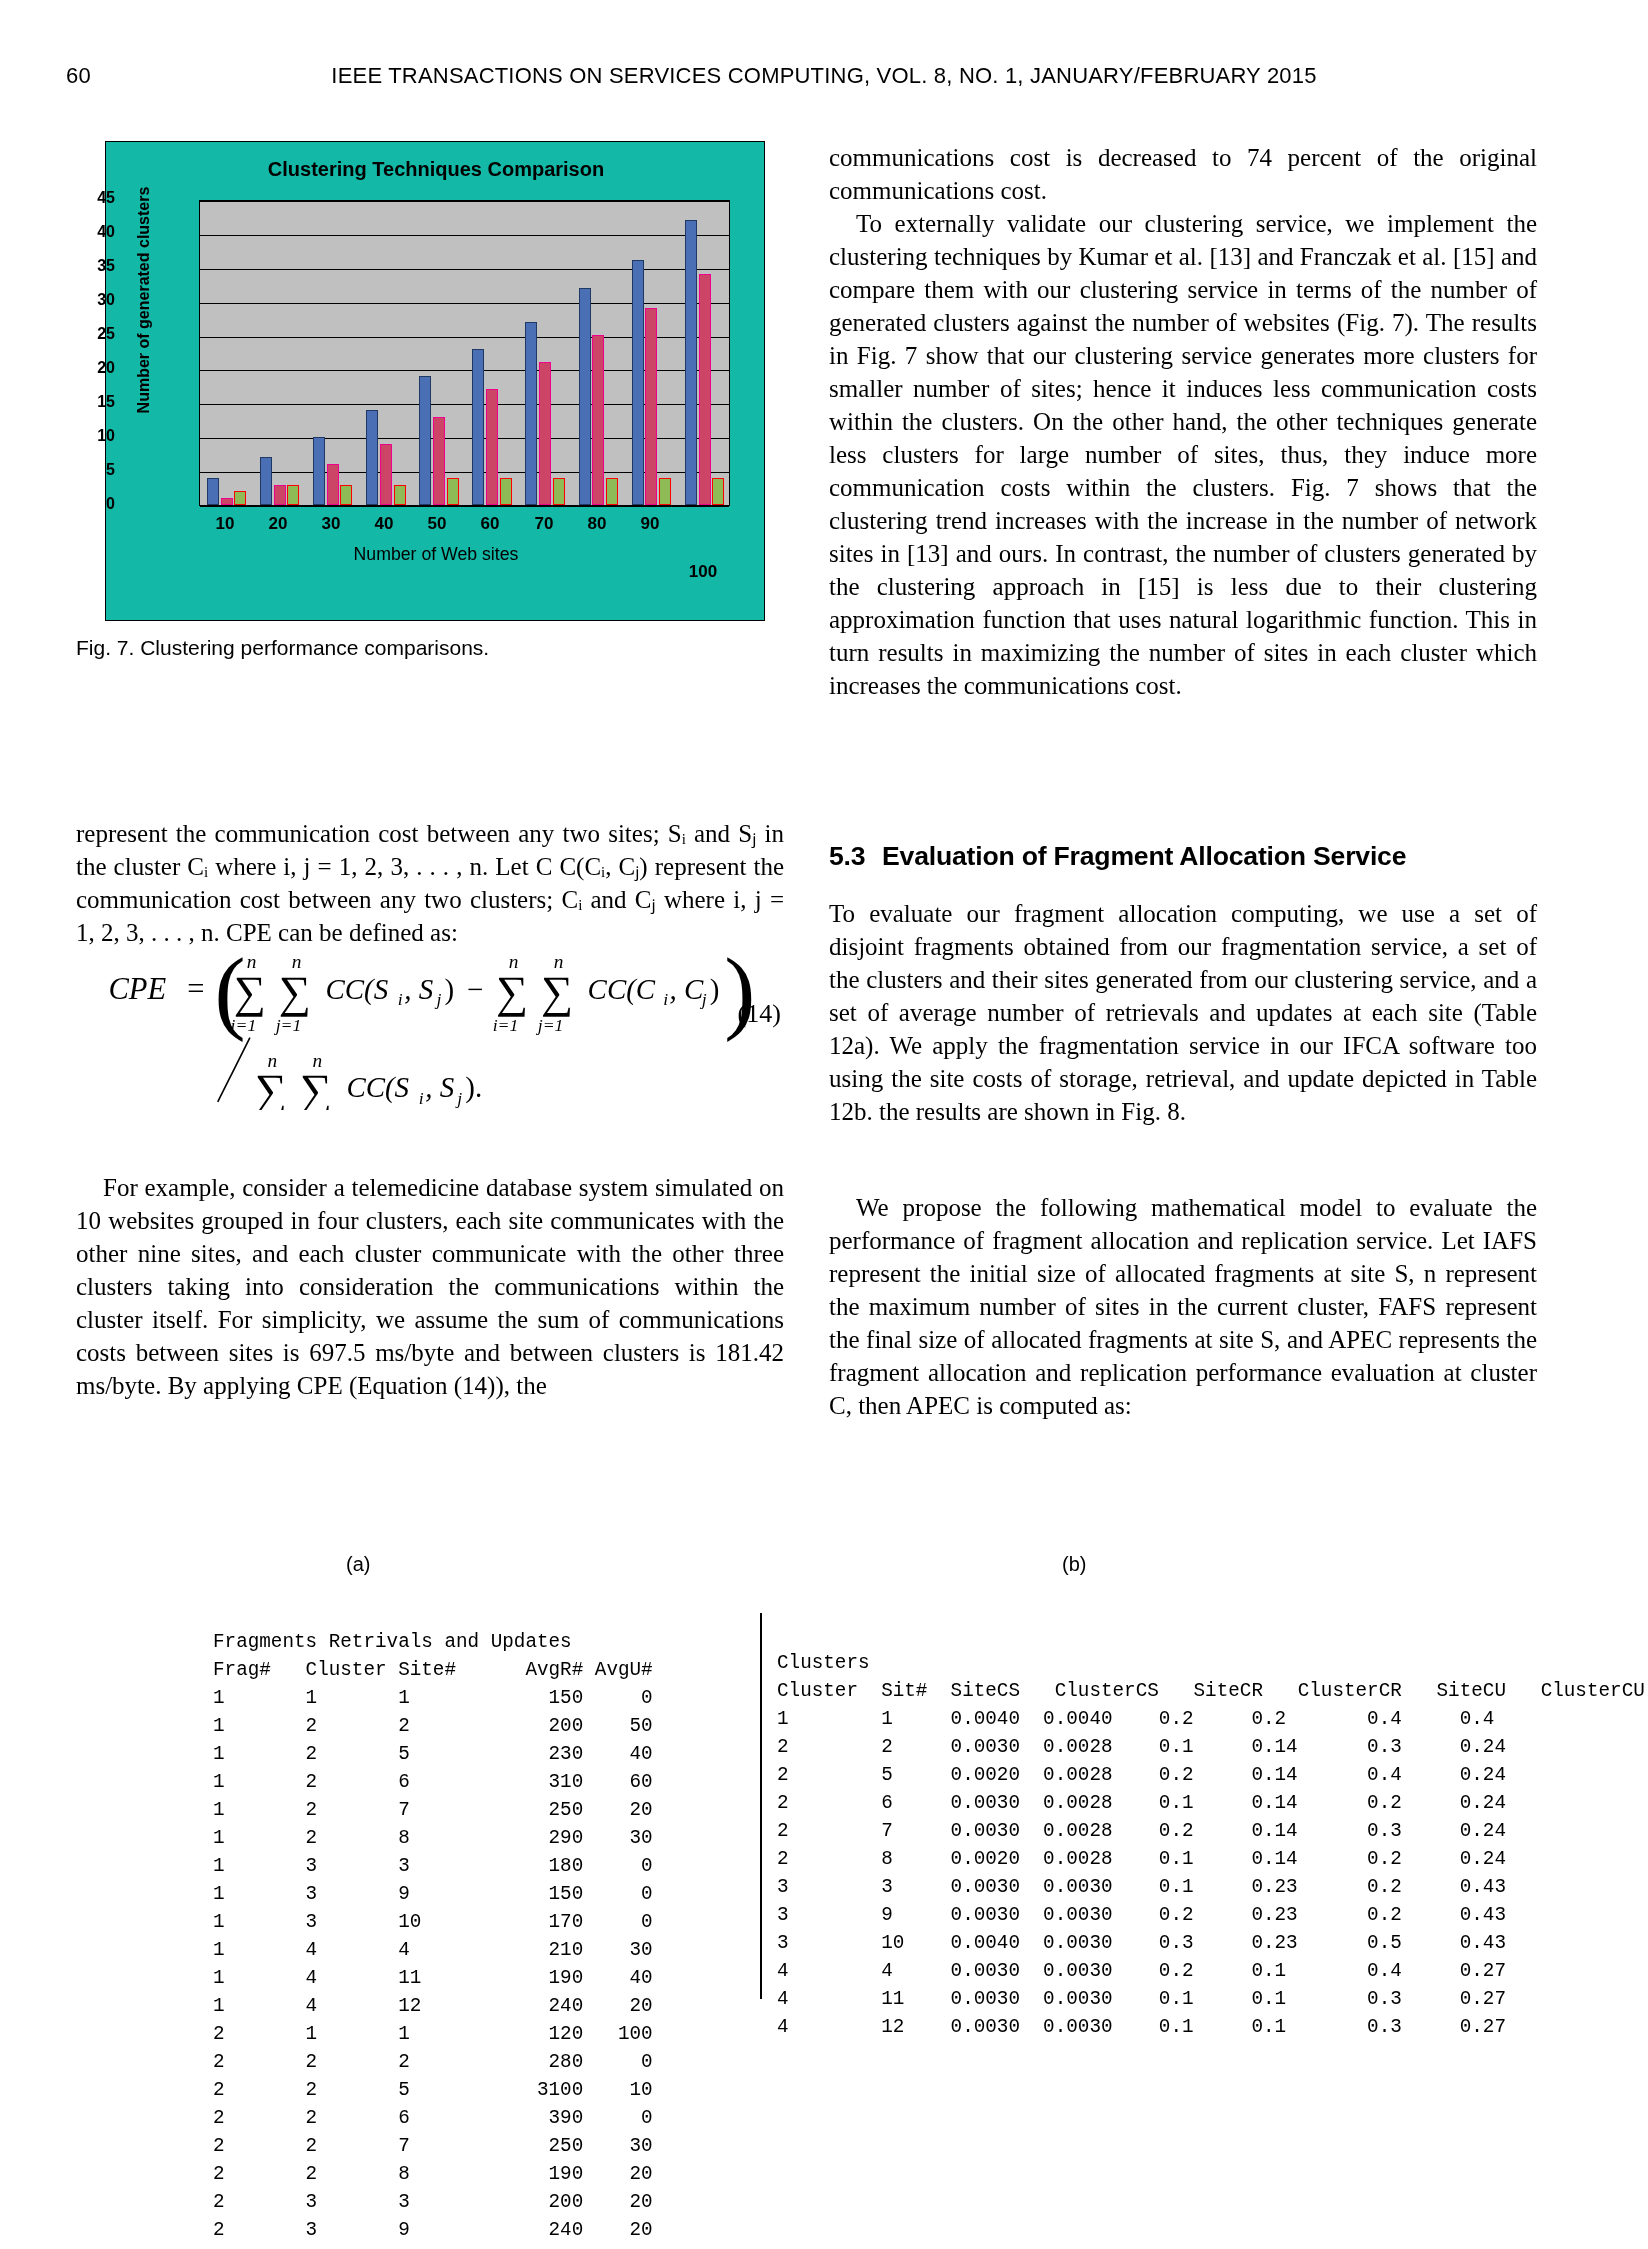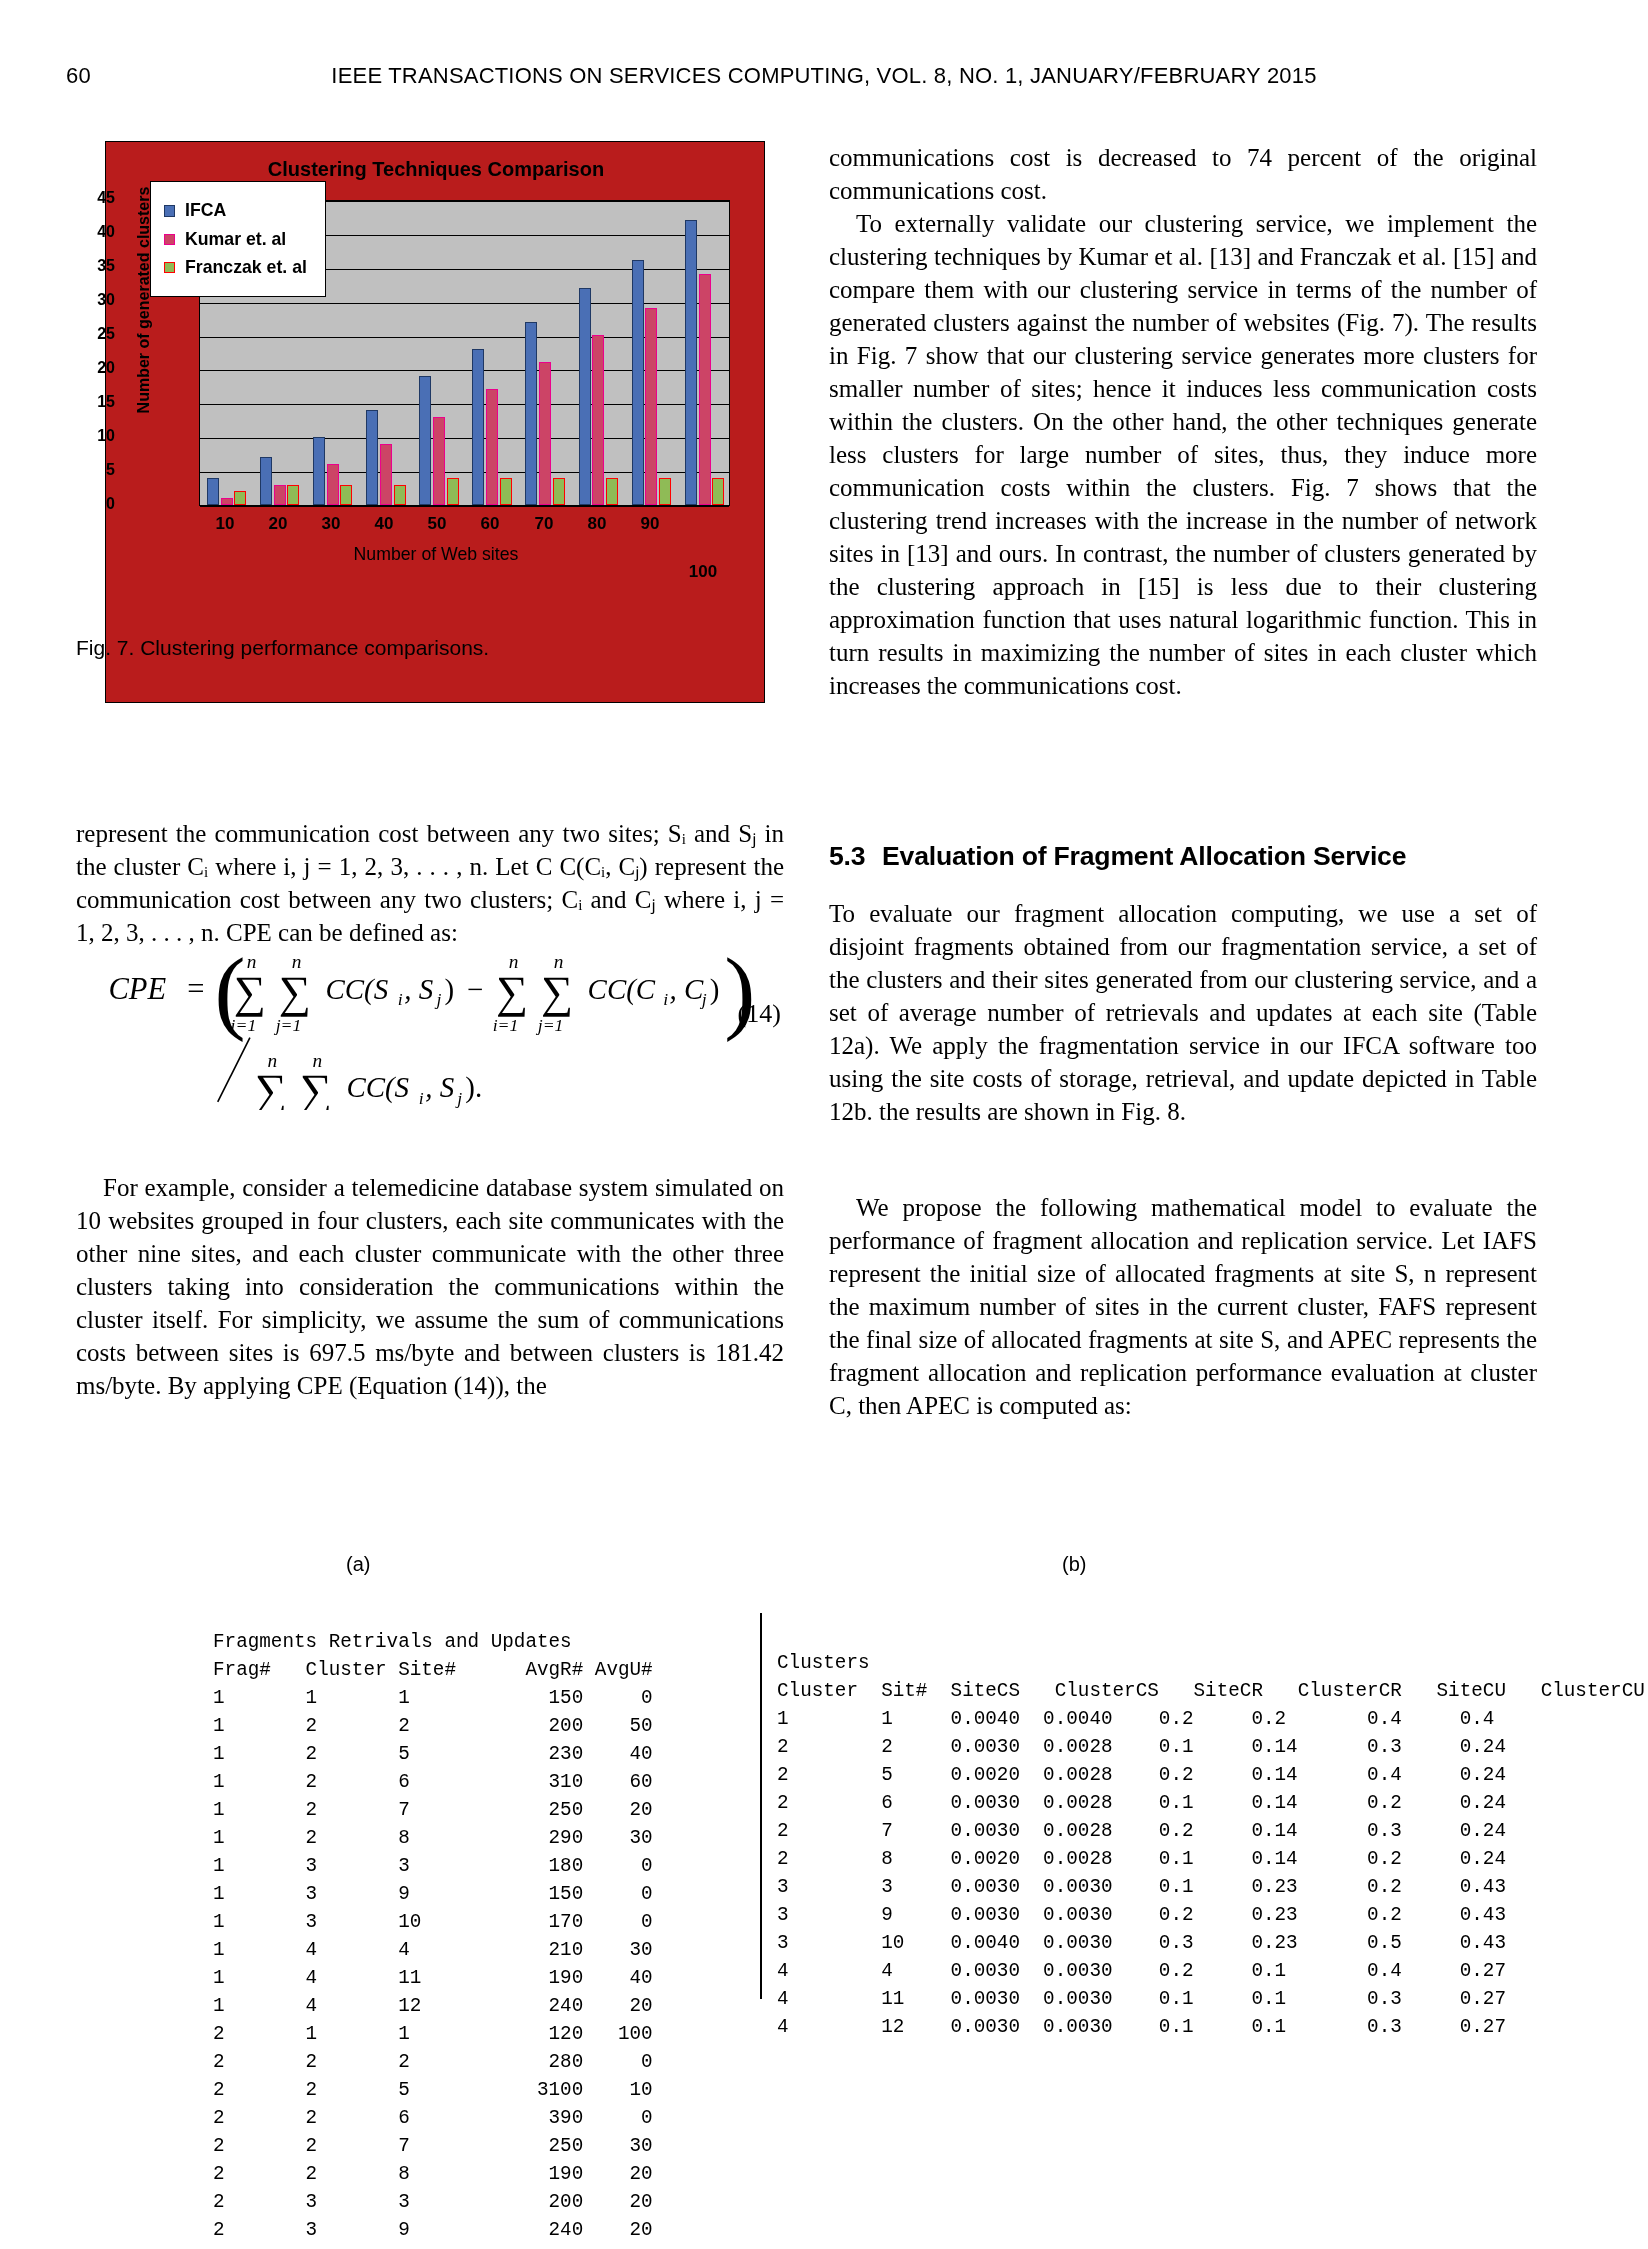--- a/index.html
+++ b/index.html
@@ -37,23 +37,23 @@
     line-height:33px;
     text-align:justify;
     text-justify:inter-word;
     font-family:"Liberation Serif", serif;
   }
   p.body.ind{text-indent:27px;}
 
   
   .figbox{
     position:absolute;left:105px;top:141px;
-    width:660px;height:562px;
+    width:660px;height:480px;
     border:1.6px solid #000;
-    background:#b91c1c;
+    background:#14b8a6;
     box-sizing:border-box;
   }
   .chart-title{
     position:absolute;left:0;top:16px;width:660px;text-align:center;
     font-family:"Liberation Sans", sans-serif;
     font-weight:bold;font-size:20px;color:#000;
   }
   .ylabel{
     position:absolute;left:-95px;top:149px;width:266px;text-align:center;
     transform:rotate(-90deg);
@@ -224,34 +224,20 @@
         <div class="xtick" style="left: 295px;">50</div>
         <div class="xtick" style="left: 348px;">60</div>
         <div class="xtick" style="left: 402px;">70</div>
         <div class="xtick" style="left: 455px;">80</div>
         <div class="xtick" style="left: 508px;">90</div>
         <div class="xtick" style="left: 561px; margin-top: 48px;">100</div>
       </div>
 
     <div class="xlabel">Number of Web sites</div>
 
-    <div class="legend">
-      <div class="row">
-        <span class="sw s0"></span>
-        <span class="lb">IFCA</span>
-      </div>
-      <div class="row">
-        <span class="sw s1"></span>
-        <span class="lb">Kumar et. al</span>
-      </div>
-      <div class="row">
-        <span class="sw s2"></span>
-        <span class="lb">Franczak et. al</span>
-      </div>
-    </div>
   </div>
 
   <div class="figcaption">Fig. 7. Clustering performance comparisons.</div>
 
   <div class="col col-left" style="top:805px;">
     <p class="body">represent the communication cost between any two sites; Sᵢ and Sⱼ in the cluster Cᵢ where i, j = 1, 2, 3, . . . , n. Let C C(Cᵢ, Cⱼ) represent the communication cost between any two clusters; Cᵢ and Cⱼ where i, j = 1, 2, 3, . . . , n. CPE can be defined as:</p>
   </div>
 
   <div class="eqwrap">
     <svg class="eq-svg" width="708" height="201" viewBox="0 0 880 250">

